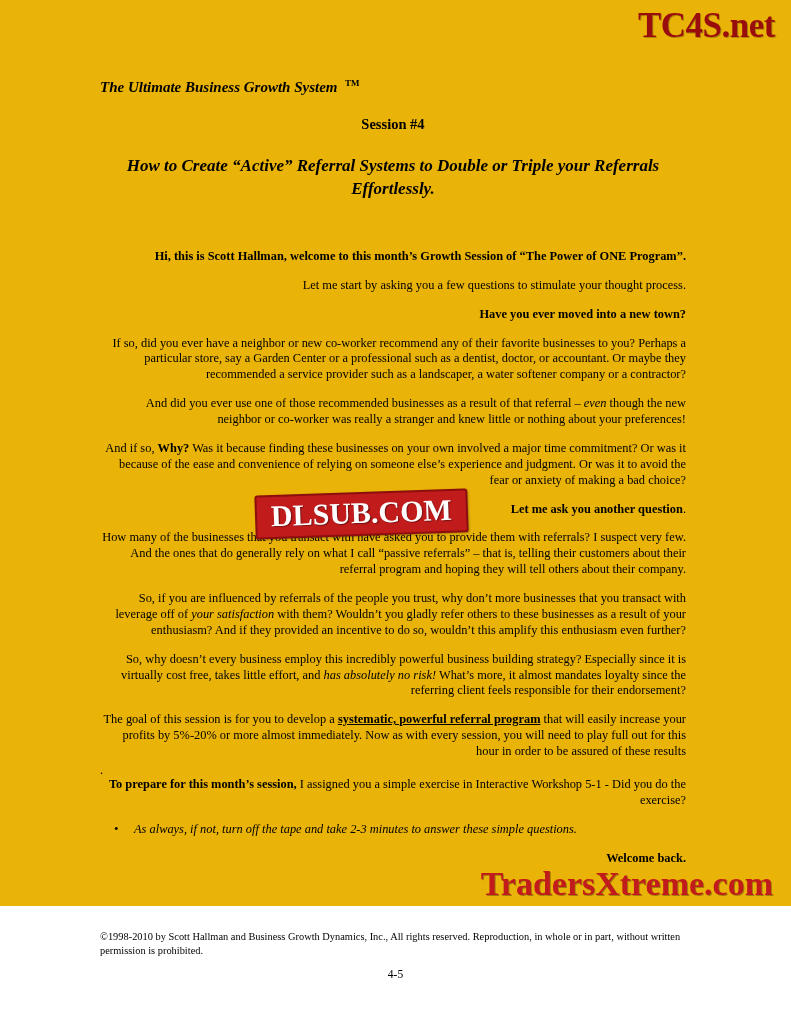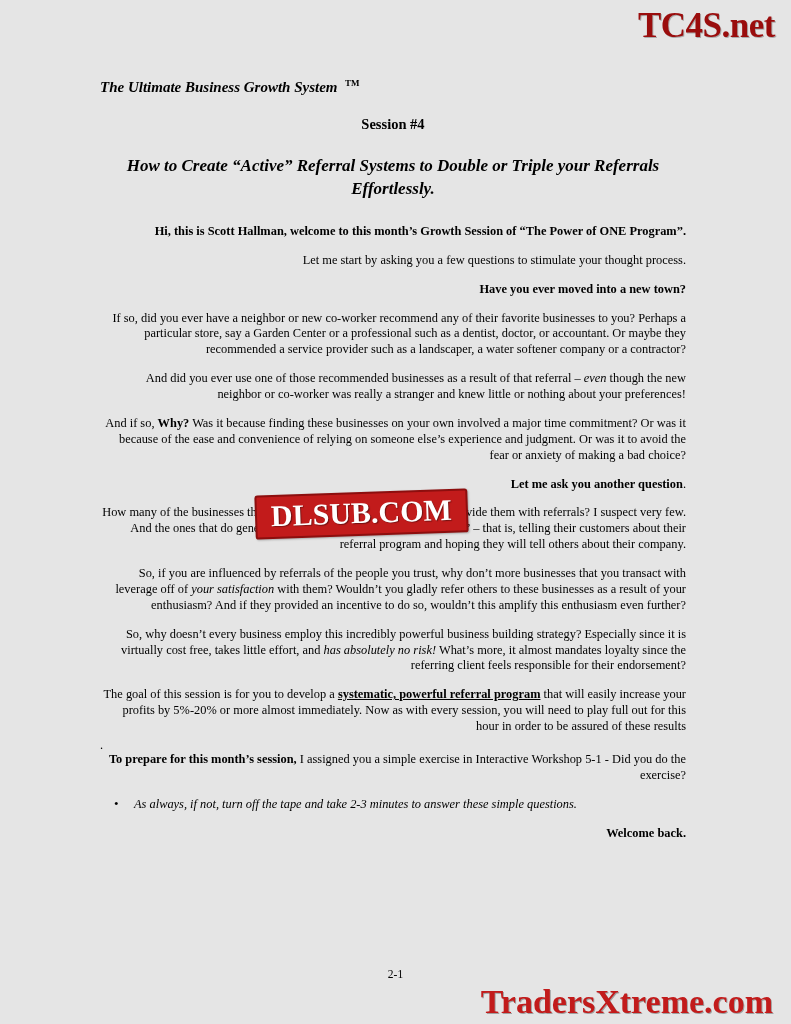--- a/index.html
+++ b/index.html
@@ -13,22 +13,22 @@
     position: relative;
     font-family: "Liberation Serif", serif;
     color: #000000;
     overflow: hidden;
   }
 
   .page {
     position: absolute;
     left: 0; top: 0;
     width: 791px;
-    height: 1024px;
-    background: #e5e5e5;
+    height: 906px;
+    background: #eab308;
   }
 
   
   .wm-top {
     position: absolute;
     right: 16px;
     top: 6px;
     font-family: "Liberation Serif", serif;
     font-size: 35px;
     font-weight: bold;
@@ -96,21 +96,21 @@
     font-weight: bold;
     margin: 0 0 22px 0;
   }
 
   .headline {
     text-align: center;
     font-size: 17px;
     font-weight: bold;
     font-style: italic;
     line-height: 1.35;
-    margin: 0 0 23px 0;
+    margin: 0 0 48px 0;
   }
 
   p.para {
     font-size: 12.4px;
     line-height: 1.28;
     margin: 0 0 13px 0;
     text-align: right;
   }
   p.bold { font-weight: bold; }
   .i { font-style: italic; }
@@ -197,20 +197,21 @@
     <p class="tiny-dot">.</p>
 
     <p class="para"><span class="b">To prepare for this month’s session,</span><span> I assigned you a simple exercise in Interactive Workshop 5-1 - Did you do the exercise?</span></p>
 
     <p class="bullet-line"><span class="dot">•</span><span>As always, if not, turn off the tape and take 2-3 minutes to answer these simple questions.</span></p>
 
     <p class="para bold">Welcome back.</p>
 
   </div>
 
-
-  <div class="page-num">2-1</div>
+  <div class="footer">©1998-2010 by Scott Hallman and Business Growth Dynamics, Inc., All rights reserved. Reproduction, in whole or in part, without written permission is prohibited.</div>
+
+  <div class="page-num">4-5</div>
 
   <div class="wm-center">DLSUB.COM</div>
 
   <div class="wm-bottom">TradersXtreme.com</div>
 
 </div>
 
 </body></html>

